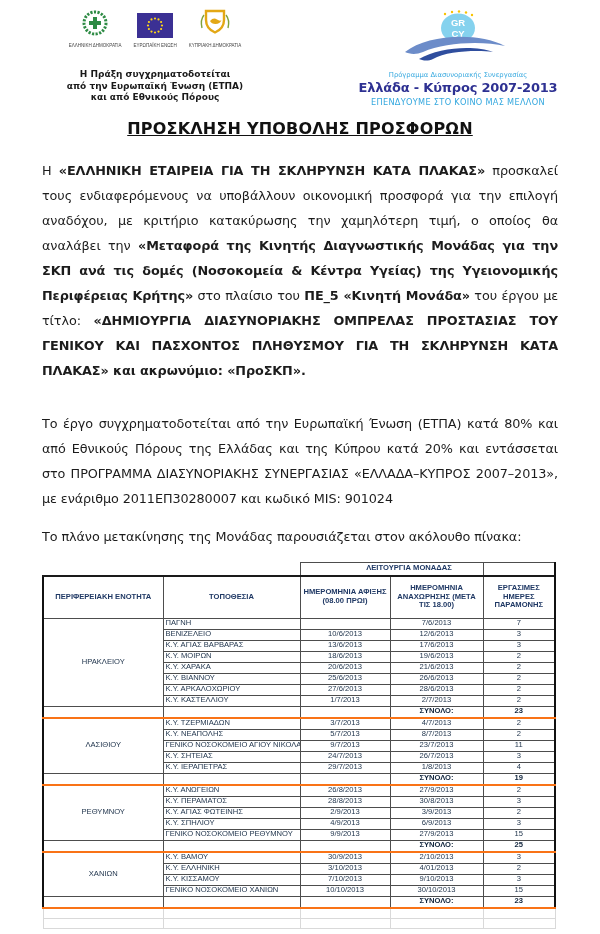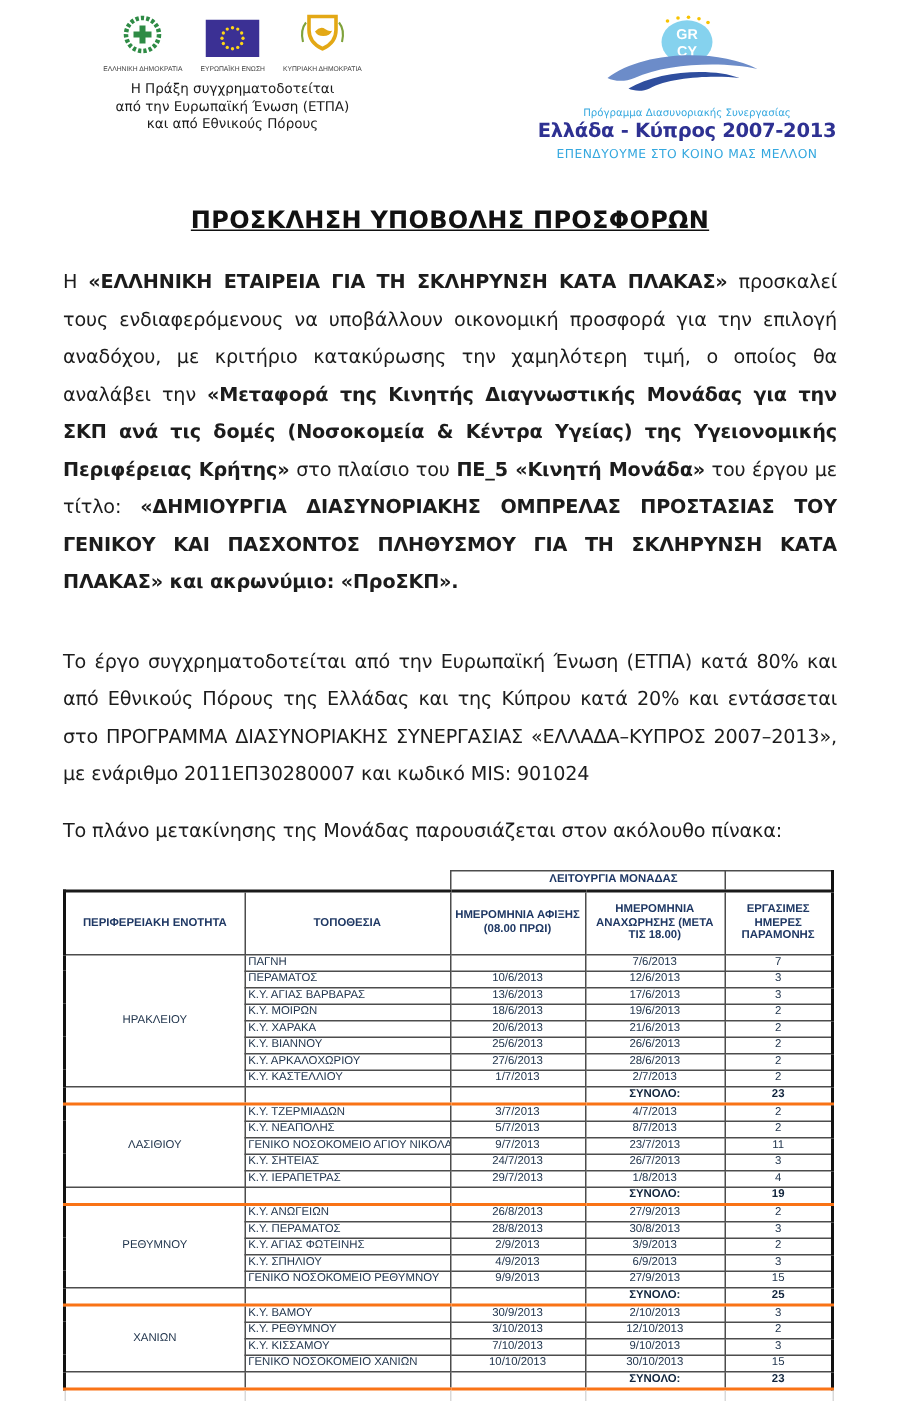--- a/index.html
+++ b/index.html
@@ -5,28 +5,28 @@
   html,body{margin:0;padding:0;background:#ffffff;}
   body{width:600px;height:934px;overflow:hidden;font-family:"DejaVu Sans",sans-serif;color:#1c1c1c;}
   .page{padding:8px 42px 0 42px;}
 
   
   .hdr{display:flex;justify-content:space-between;align-items:flex-start;}
   .hdr-left{width:210px;text-align:center;padding-left:8px;}
   .logo-row{display:flex;justify-content:center;align-items:flex-end;gap:12px;}
   .logo{display:flex;flex-direction:column;align-items:center;}
   .logo-caption{font-size:4.5px;color:#444;margin-top:1px;white-space:nowrap;font-family:"Liberation Sans",sans-serif;}
-  .funding{margin-top:7px;font-size:9px;font-weight:normal;line-height:11.5px;color:#1a1a1a;}
+  .funding{margin-top:21px;font-size:9px;font-weight:bold;line-height:11.5px;color:#1a1a1a;}
   .hdr-right{width:200px;text-align:center;padding-top:2px;}
   .prog-line1{font-size:6.8px;color:#35A8DF;margin-top:1px;}
   .prog-line2{font-size:13px;font-weight:bold;color:#2E3192;margin-top:1px;letter-spacing:-0.2px;}
   .prog-line3{font-size:8.2px;color:#35A8DF;margin-top:2px;letter-spacing:0.3px;}
 
   
-  .doc-title{margin-top:30px;text-align:center;font-size:16px;font-weight:bold;text-decoration:underline;color:#111;letter-spacing:0.2px;}
+  .doc-title{margin-top:12px;text-align:center;font-size:16px;font-weight:bold;text-decoration:underline;color:#111;letter-spacing:0.2px;}
   .para{font-size:12.8px;line-height:25px;text-align:justify;letter-spacing:-0.1px;}
   .p1{margin-top:20px;}
   .p2{margin-top:28px;}
   .p3{margin-top:12px;text-align:left;}
   .b{font-weight:bold;}
 
   
   table.sched{border-collapse:collapse;width:512px;table-layout:fixed;margin-top:5px;font-family:"Liberation Sans",sans-serif;}
   .sched th,.sched td{border:1px solid #4d4d4d;font-size:7.6px;line-height:1.15;color:#22364e;padding:0 2px;height:10px;overflow:hidden;white-space:nowrap;}
   .sched thead th{color:#1F3864;font-weight:bold;white-space:normal;text-align:center;padding-left:37px;}
@@ -160,21 +160,21 @@
     </thead>
     <tbody>
         <tr>
           <td class="region cl" rowspan="8">ΗΡΑΚΛΕΙΟΥ</td>
           <td class="loc">ΠΑΓΝΗ</td>
           <td class="c"></td>
           <td class="c">7/6/2013</td>
           <td class="c cr">7</td>
         </tr>
         <tr>
-          <td class="loc">ΠΕΡΑΜΑΤΟΣ</td>
+          <td class="loc">ΒΕΝΙΖΕΛΕΙΟ</td>
           <td class="c">10/6/2013</td>
           <td class="c">12/6/2013</td>
           <td class="c cr">3</td>
         </tr>
         <tr>
           <td class="loc">Κ.Υ. ΑΓΙΑΣ ΒΑΡΒΑΡΑΣ</td>
           <td class="c">13/6/2013</td>
           <td class="c">17/6/2013</td>
           <td class="c cr">3</td>
         </tr>
@@ -292,23 +292,23 @@
           <td class="c cr">25</td>
         </tr>
         <tr>
           <td class="region cl" rowspan="4">ΧΑΝΙΩΝ</td>
           <td class="loc">Κ.Υ. ΒΑΜΟΥ</td>
           <td class="c">30/9/2013</td>
           <td class="c">2/10/2013</td>
           <td class="c cr">3</td>
         </tr>
         <tr>
-          <td class="loc">Κ.Υ. ΡΕΘΥΜΝΟΥ</td>
+          <td class="loc">Κ.Υ. ΕΛΛΗΝΙΚΗ</td>
           <td class="c">3/10/2013</td>
-          <td class="c">12/10/2013</td>
+          <td class="c">4/01/2013</td>
           <td class="c cr">2</td>
         </tr>
         <tr>
           <td class="loc">Κ.Υ. ΚΙΣΣΑΜΟΥ</td>
           <td class="c">7/10/2013</td>
           <td class="c">9/10/2013</td>
           <td class="c cr">3</td>
         </tr>
         <tr>
           <td class="loc">ΓΕΝΙΚΟ ΝΟΣΟΚΟΜΕΙΟ ΧΑΝΙΩΝ</td>

